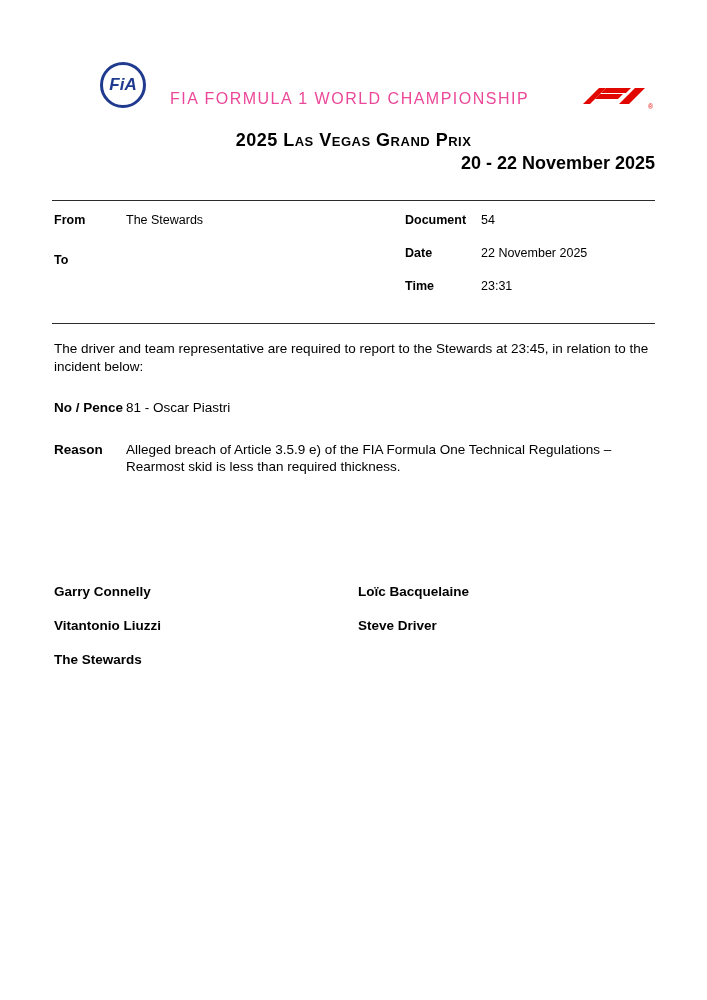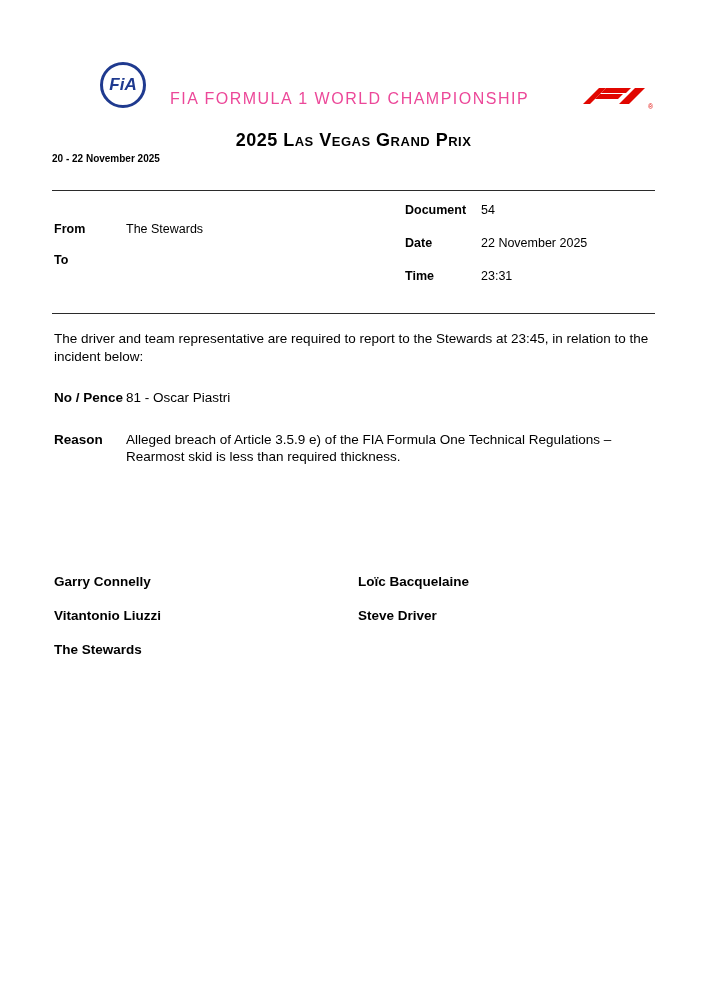--- a/index.html
+++ b/index.html
@@ -51,40 +51,39 @@
   
   .event-title {
     margin: 22px 0 0 0;
     text-align: center;
     font-size: 18px;
     font-weight: bold;
     font-variant: small-caps;
     letter-spacing: 0.5px;
   }
   .event-dates {
-    text-align: left;
-    font-size: 10px;
+    text-align: right;
+    font-size: 18px;
     font-weight: bold;
     margin-top: 2px;
   }
   
   .meta {
     margin-top: 26px;
     border-top: 1px solid #2b2b2b;
     border-bottom: 1px solid #2b2b2b;
     padding: 12px 2px 30px 2px;
     display: flex;
     justify-content: space-between;
     font-size: 12.5px;
   }
   .meta-left {
     display: grid;
     grid-template-columns: 72px auto;
     align-items: start;
-    margin-top: 19px;
   }
   .meta-right {
     display: grid;
     grid-template-columns: 76px auto;
     row-gap: 19px;
     align-items: start;
     width: 248px;
   }
   .meta-label { font-weight: bold; }
   .pre-line { white-space: pre-line; line-height: 1.25; }

